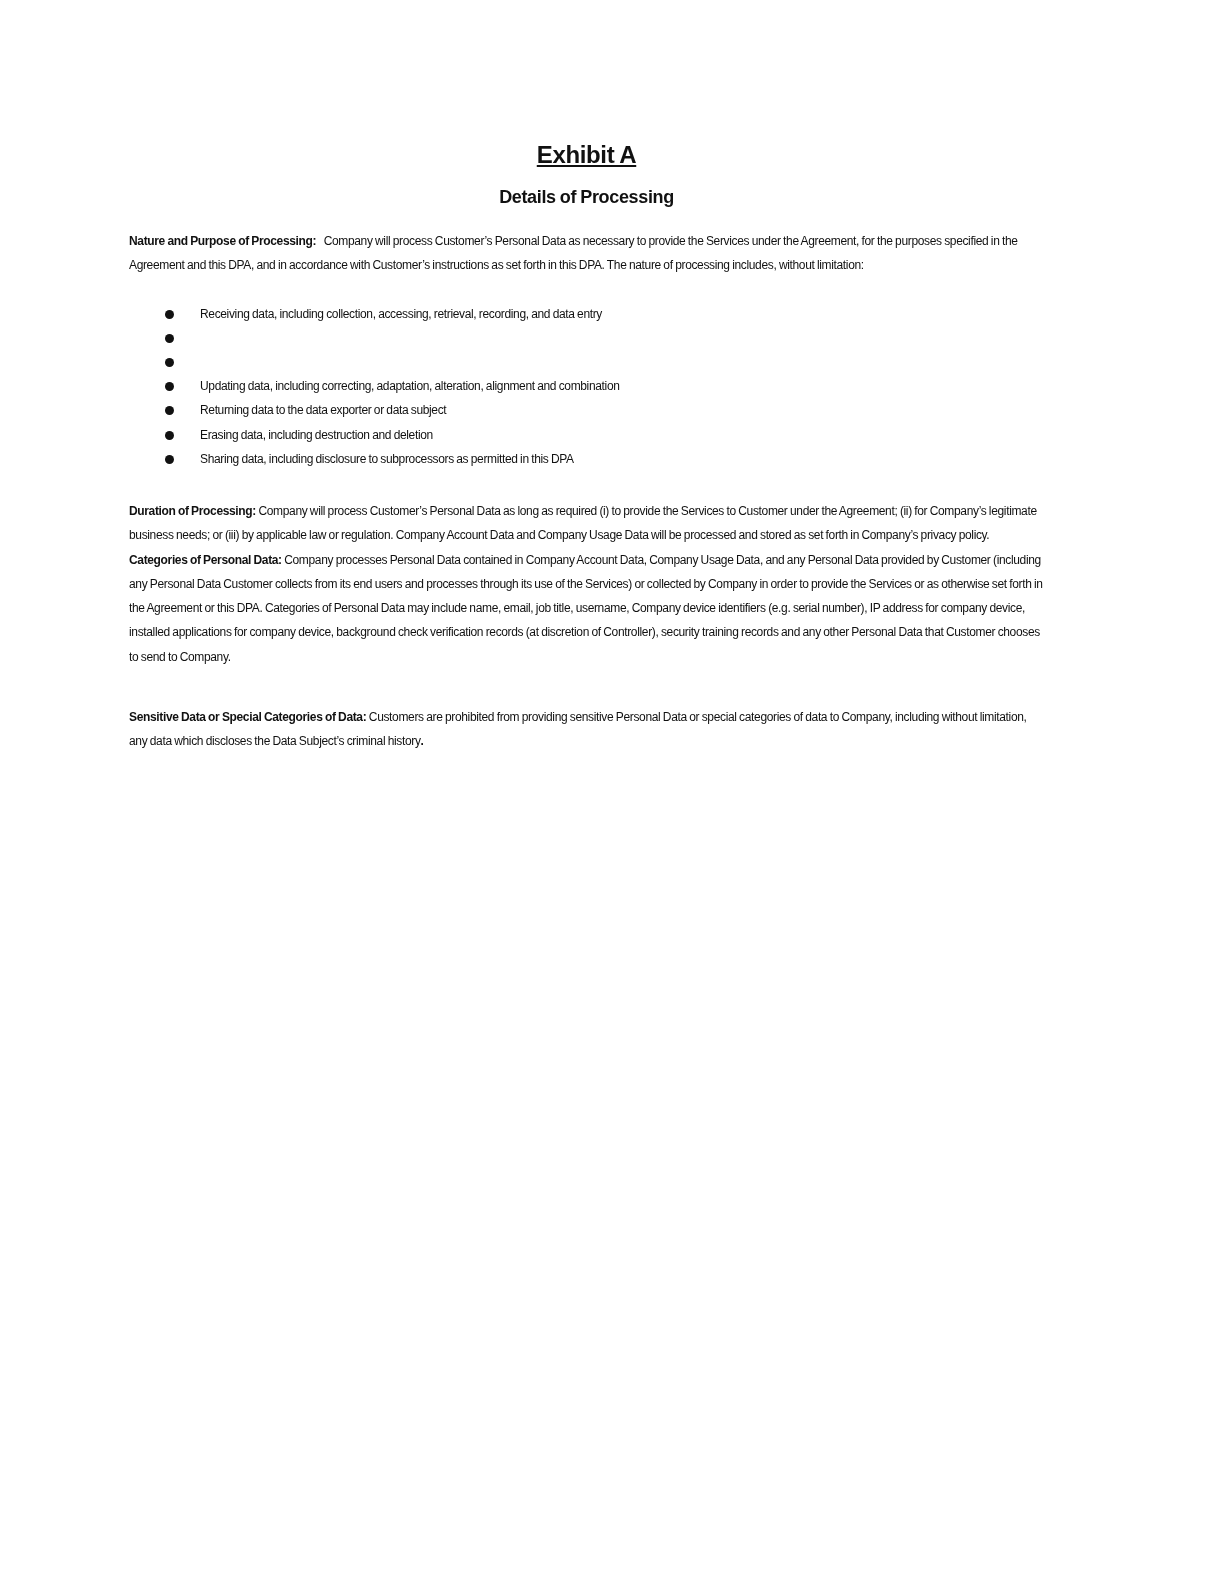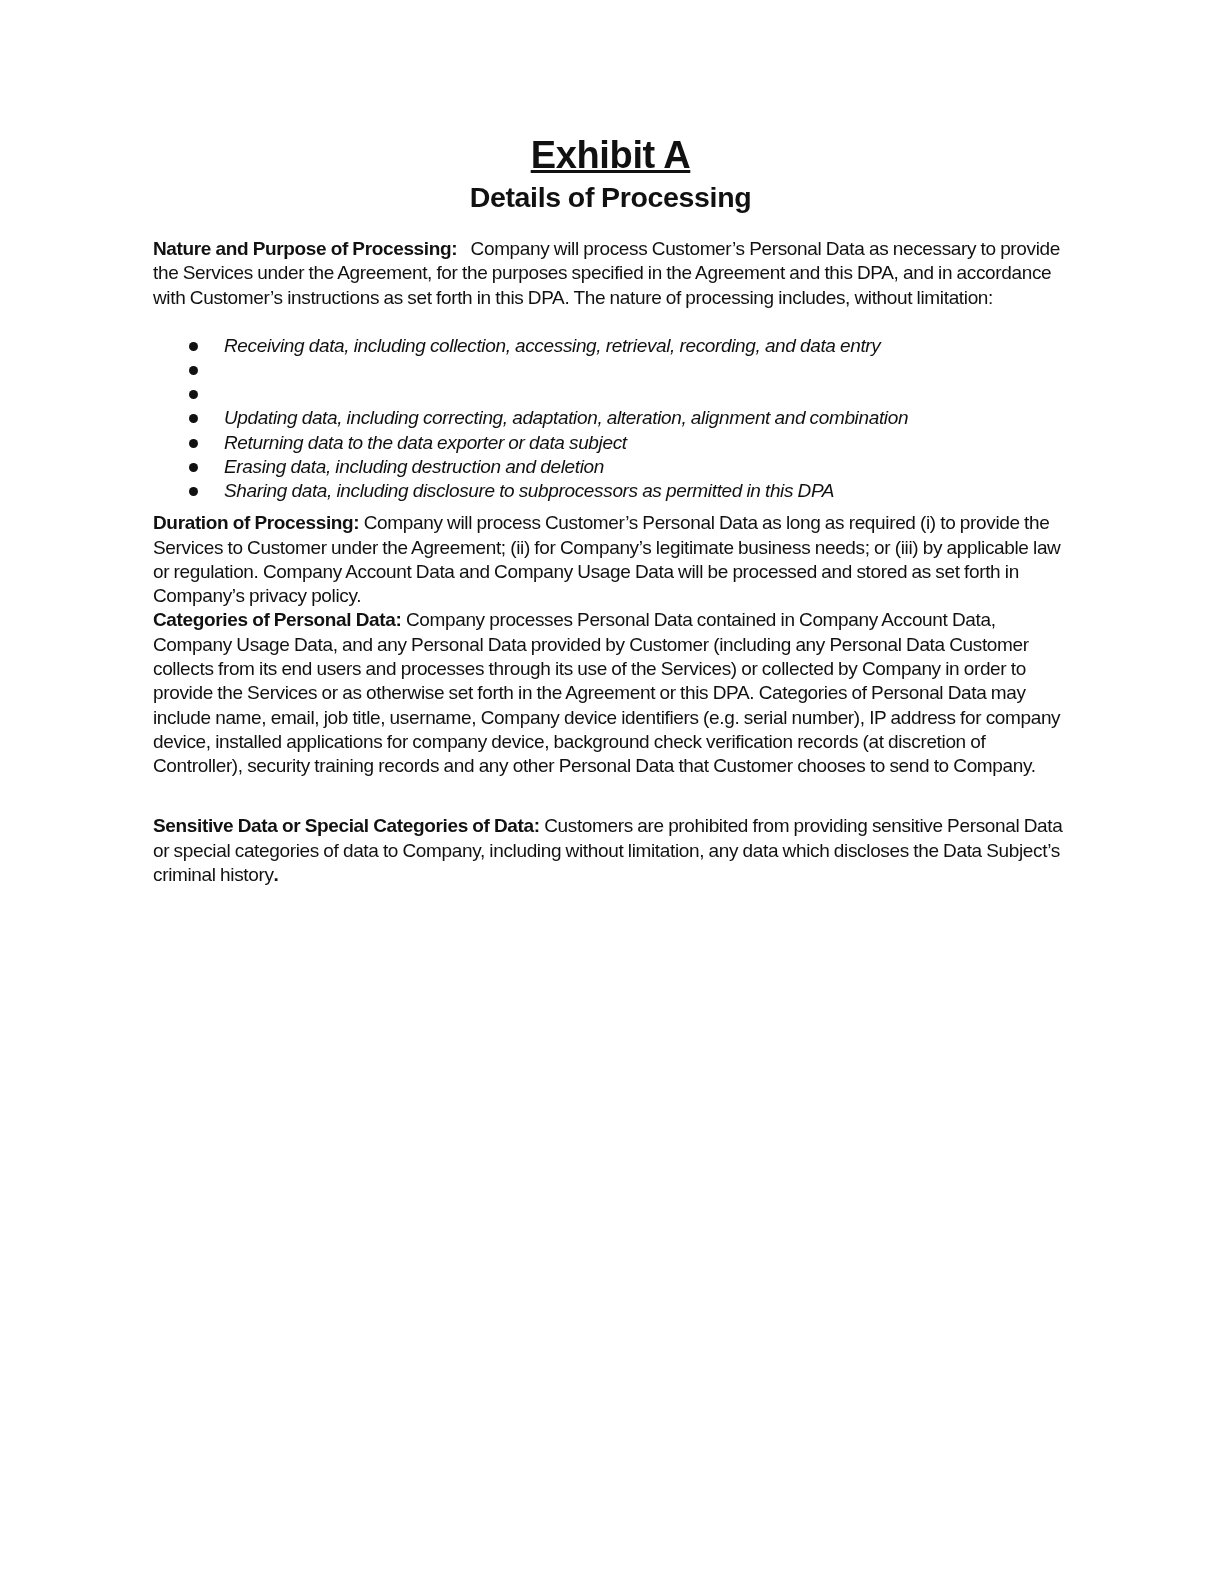--- a/index.html
+++ b/index.html
@@ -10,24 +10,24 @@
     body {
       width: 1224px;
       height: 1584px;
       position: relative;
       overflow: hidden;
       font-family: "Liberation Sans", sans-serif;
       color: #111111;
     }
     .page {
       position: absolute;
-      left: 153px;
+      left: 129px;
       top: 143px;
       width: 915px;
-      font-size: 19px;
+      font-size: 12px;
       line-height: 24.3px;
       letter-spacing: -0.35px;
       word-spacing: -0.5px;
     }
     .exhibit-title {
       text-align: center;
       font-weight: bold;
       text-decoration: underline;
       margin: 0;
       height: 24px;
@@ -37,42 +37,41 @@
       font-weight: bold;
       margin: 18px 0 1px 0;
       height: 24px;
     }
     p.section {
       margin: 0;
     }
     .label {
       font-weight: bold;
     }
-    #nature { margin-top: 28px; }
+    #nature { margin-top: 20px; }
     ul.activities {
       list-style: none;
       margin: 24px 0 0 0;
       padding: 0;
     }
     ul.activities li {
       position: relative;
       padding-left: 71px;
       height: 24.2px;
-      font-style: italic;
     }
     ul.activities li .bullet {
       position: absolute;
       left: 36px;
       top: 8px;
       width: 9px;
       height: 9px;
       border-radius: 50%;
       background: #111111;
     }
-    #duration { margin-top: 8px; }
+    #duration { margin-top: 28px; }
     #subjects { margin-top: 24px; }
     #personal { }
     #sensitive { margin-top: 36px; }
     .bold { font-weight: bold; }
   </style>
 </head>
 <body>
 
 <div class="page">
 

